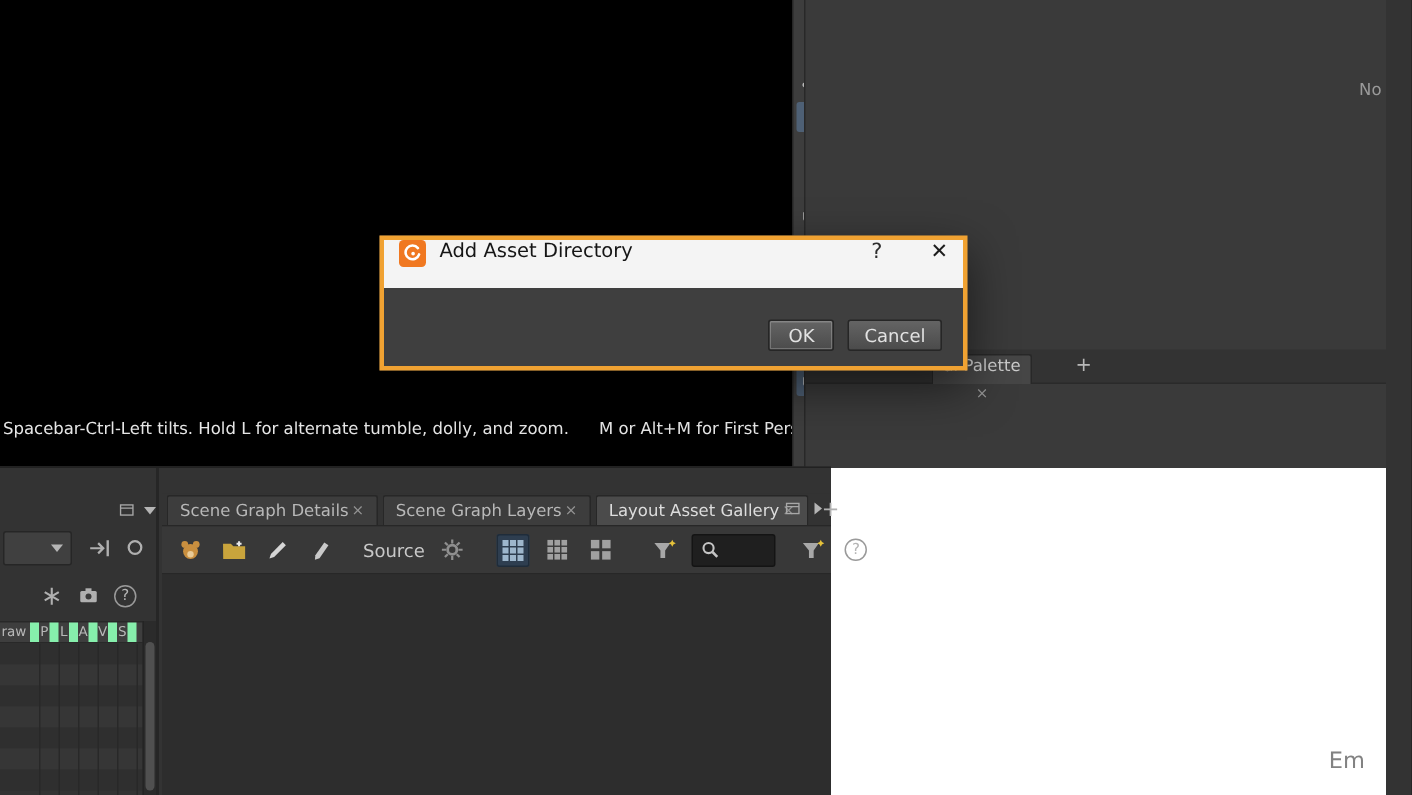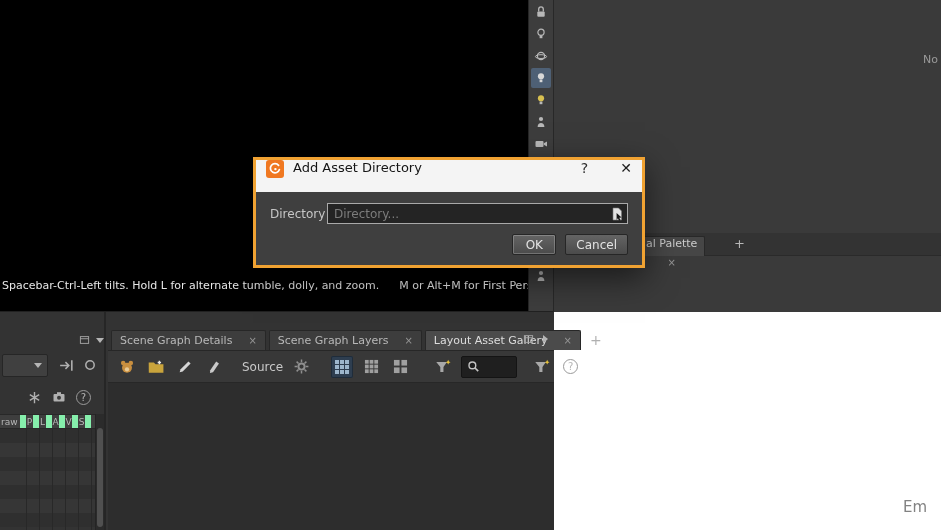--- a/index.html
+++ b/index.html
@@ -13,21 +13,21 @@
   .viewport { left:0; top:0; width:528px; height:311px; background:#000; }
   .status { left:2px; top:279px; font-size:11px; color:#e6e6e6; white-space:nowrap; }
   .status .gap { display:inline-block; width:20px; }
 
   
   .vstrip { left:528px; top:0; width:25px; height:311px; background:#3d3d3d; border-left:1px solid #262626; overflow:hidden; }
   .vicon { width:20px; height:20px; margin:2px auto; display:flex; align-items:center; justify-content:center; border-radius:2px; }
   .vicon.sel { background:#4e6075; }
 
   
-  .rpanel { left:553px; top:0; width:388px; height:530px; background:#3a3a3a; border-left:1px solid #282828; }
+  .rpanel { left:536px; top:0; width:388px; height:530px; background:#3a3a3a; border-left:1px solid #282828; }
   .no-label { position:absolute; right:3px; top:53px; font-size:11px; color:#9a9a9a; }
   .rtabbar { position:absolute; left:0; top:233px; width:100%; height:23px; background:#333; border-bottom:1px solid #2a2a2a; }
   .rtab { position:absolute; left:84px; top:3px; height:20px; background:#464646; border:1px solid #282828; border-bottom:none;
           display:flex; align-items:center; gap:7px; padding:0 7px; font-size:11px; color:#ccc; border-radius:2px 2px 0 0;flex-direction:column; }
   .tab-x { color:#949494; font-size:10px; }
   .rtab-plus { position:absolute; left:176px; top:3px; font-size:13px; color:#b8b8b8; padding:0 4px; }
   .stagerow { position:absolute; left:0; top:256px; width:100%; height:29px; display:flex; align-items:center; padding-left:70px; gap:6px; font-size:12px; color:#ddd; }
   .rmenubar { position:absolute; left:0; top:285px; width:100%; height:27px; background:#3a3a3a; border-bottom:1px solid #2c2c2c;
               display:flex; align-items:center; padding-left:16px; font-size:12.5px; color:#c8c8c8; }
   .mitem { padding:0 9px; }
@@ -55,21 +55,21 @@
   .lrow { height:14px; }
   .lrow:nth-child(odd) { background:#2f2f2f; }
   .lrow:nth-child(even) { background:#363636; }
   .vline { position:absolute; top:0; bottom:0; width:1px; background:#282828; }
   .lscroll { position:absolute; right:0; top:102px; bottom:0; width:9px; background:#2b2b2b; border-left:1px solid #242424; }
   .lthumb { position:absolute; left:1px; right:1px; top:14px; bottom:4px; background:#505050; border-radius:3px; }
 
   .bmain { position:absolute; left:108px; top:0; right:0; height:219px; }
   .btabbar { position:absolute; left:0; top:17px; right:0; height:22px; background:#333; border-bottom:1px solid #272727;
              display:flex; align-items:flex-end; padding-left:3px; }
-  .btab { height:20px; display:flex; align-items:center; gap:16px; padding:0 8px; background:#3d3d3d; border:1px solid #272727; border-bottom:none;
+  .btab { height:20px; display:flex; align-items:center; gap:2px; padding:0 8px; background:#3d3d3d; border:1px solid #272727; border-bottom:none;
           margin-right:3px; font-size:11px; color:#b8b8b8; border-radius:2px 2px 0 0; white-space:nowrap; }
   .btab.active { background:#4b4b4b; color:#ddd; }
   .btab-plus { font-size:14px; color:#b0b0b0; padding:0 6px 2px; }
   .btabbar-right { position:absolute; right:6px; top:4px; display:flex; gap:8px; align-items:center; }
   .btoolbar { position:absolute; left:0; top:39px; right:0; height:32px; background:#383838; border-bottom:1px solid #272727;
               display:flex; align-items:center; padding-left:8px; gap:7px; }
   .tbtn { width:22px; height:22px; display:flex; align-items:center; justify-content:center; border-radius:2px; flex:none; }
   .tbtn.sel { background:#2e3e50; box-shadow:inset 0 0 0 1px #1f2c3a; }
   .source-label { font-size:12px; color:#c8c8c8; margin-left:10px; white-space:nowrap; }
   .searchbox { width:56px; height:22px; background:#1f1f1f; border:1px solid #141414; border-radius:2px; display:flex; align-items:center; padding-left:4px; flex:none; }
@@ -415,32 +415,20 @@
             <rect width="18" height="18" rx="3" fill="#f07821"></rect>
             <path d="M12.6 5.4 A4.6 4.6 0 1 0 13.4 9.6" fill="none" stroke="#fff" stroke-width="1.7" stroke-linecap="round"></path>
             <circle cx="9.4" cy="9.1" r="1.2" fill="#fff"></circle>
           </svg>
       </span>
       <span class="dlg-title-text">Add Asset Directory</span>
       <span class="dlg-help">?</span>
       <span class="dlg-close">✕</span>
     </div>
     <div class="dlg-body">
-      <div class="dlg-row">
-        <span class="dlg-label">Directory</span>
-        <span class="dlg-input">
-          <input type="text" placeholder="Directory..." style="">
-          <span>
-            <svg width="13" height="14" viewBox="0 0 13 14">
-                <path d="M2 1h5.5l3 3v9H2z" fill="#e2e2e2" stroke="#7a7a7a" stroke-width=".6"></path>
-                <path d="M5.6 6l5 4.4-2.3.3 1.2 2.4-1.4.7-1.2-2.5-1.3 1.6z" fill="#181818"></path>
-              </svg>
-          </span>
-        </span>
-      </div>
       <div class="dlg-buttons">
         <div class="dlg-btn primary">OK</div>
         <div class="dlg-btn">Cancel</div>
       </div>
     </div>
   </div>
 
 </div>
 
 </body></html>

